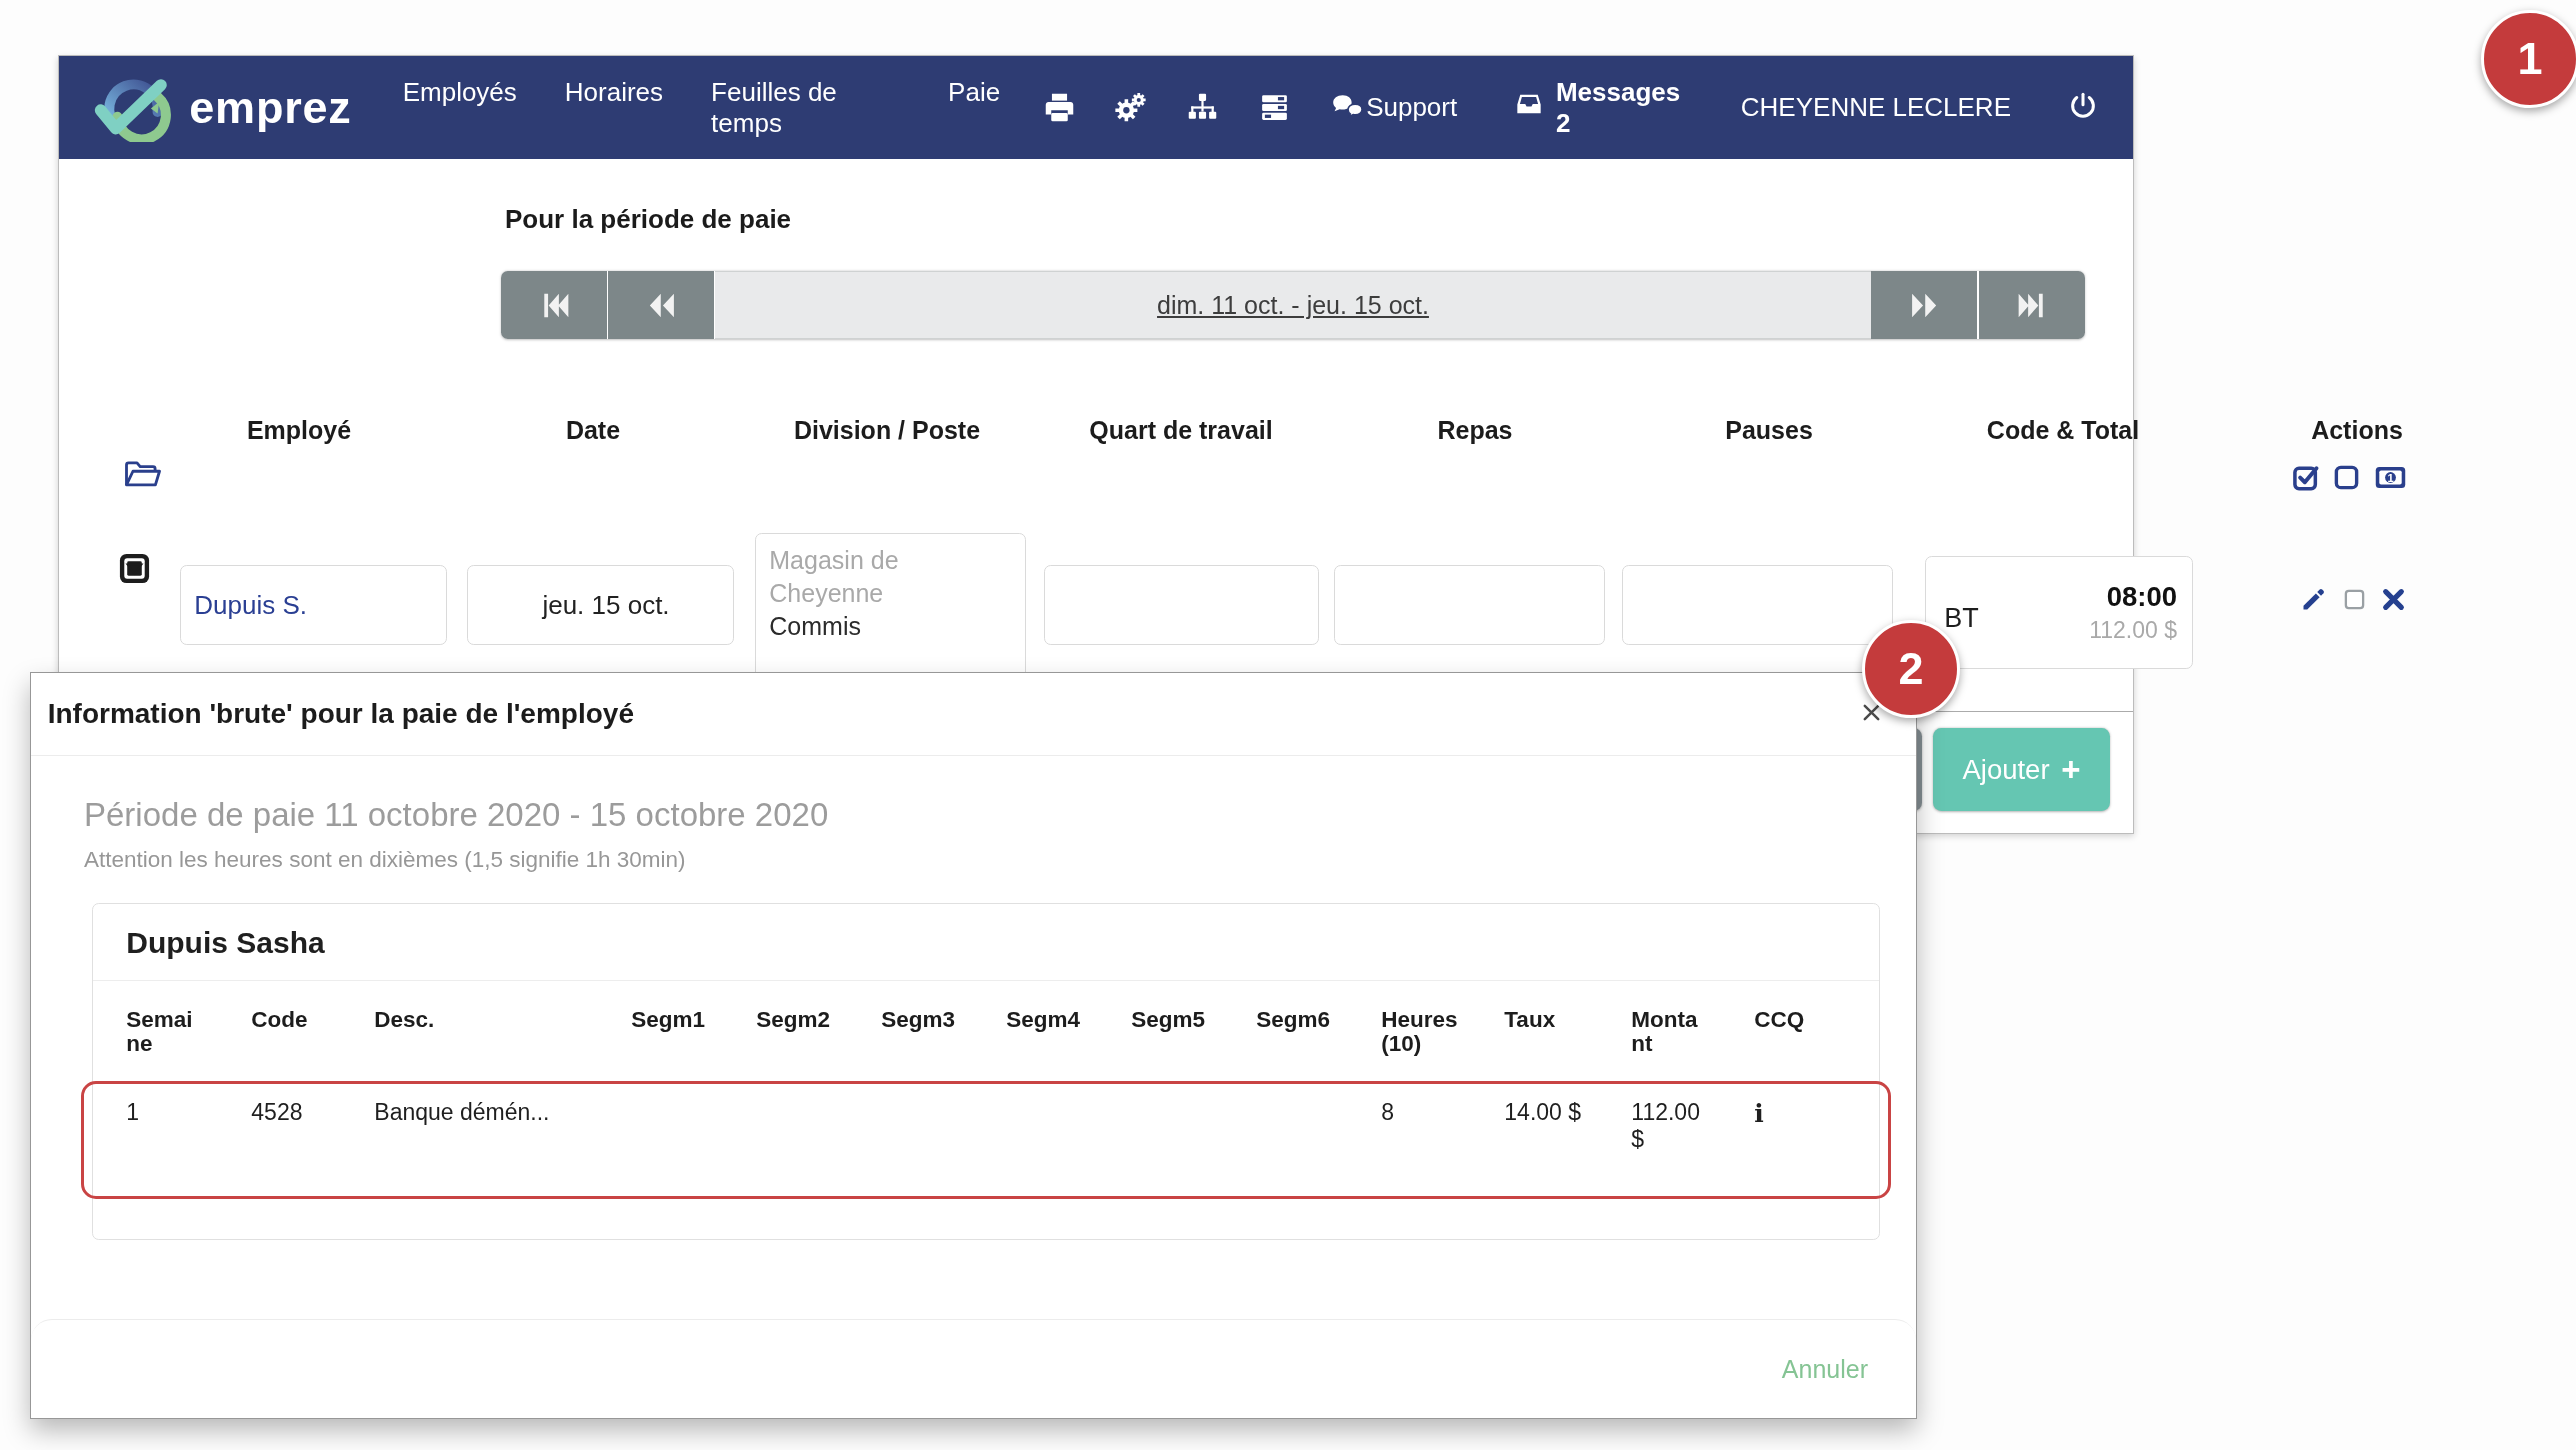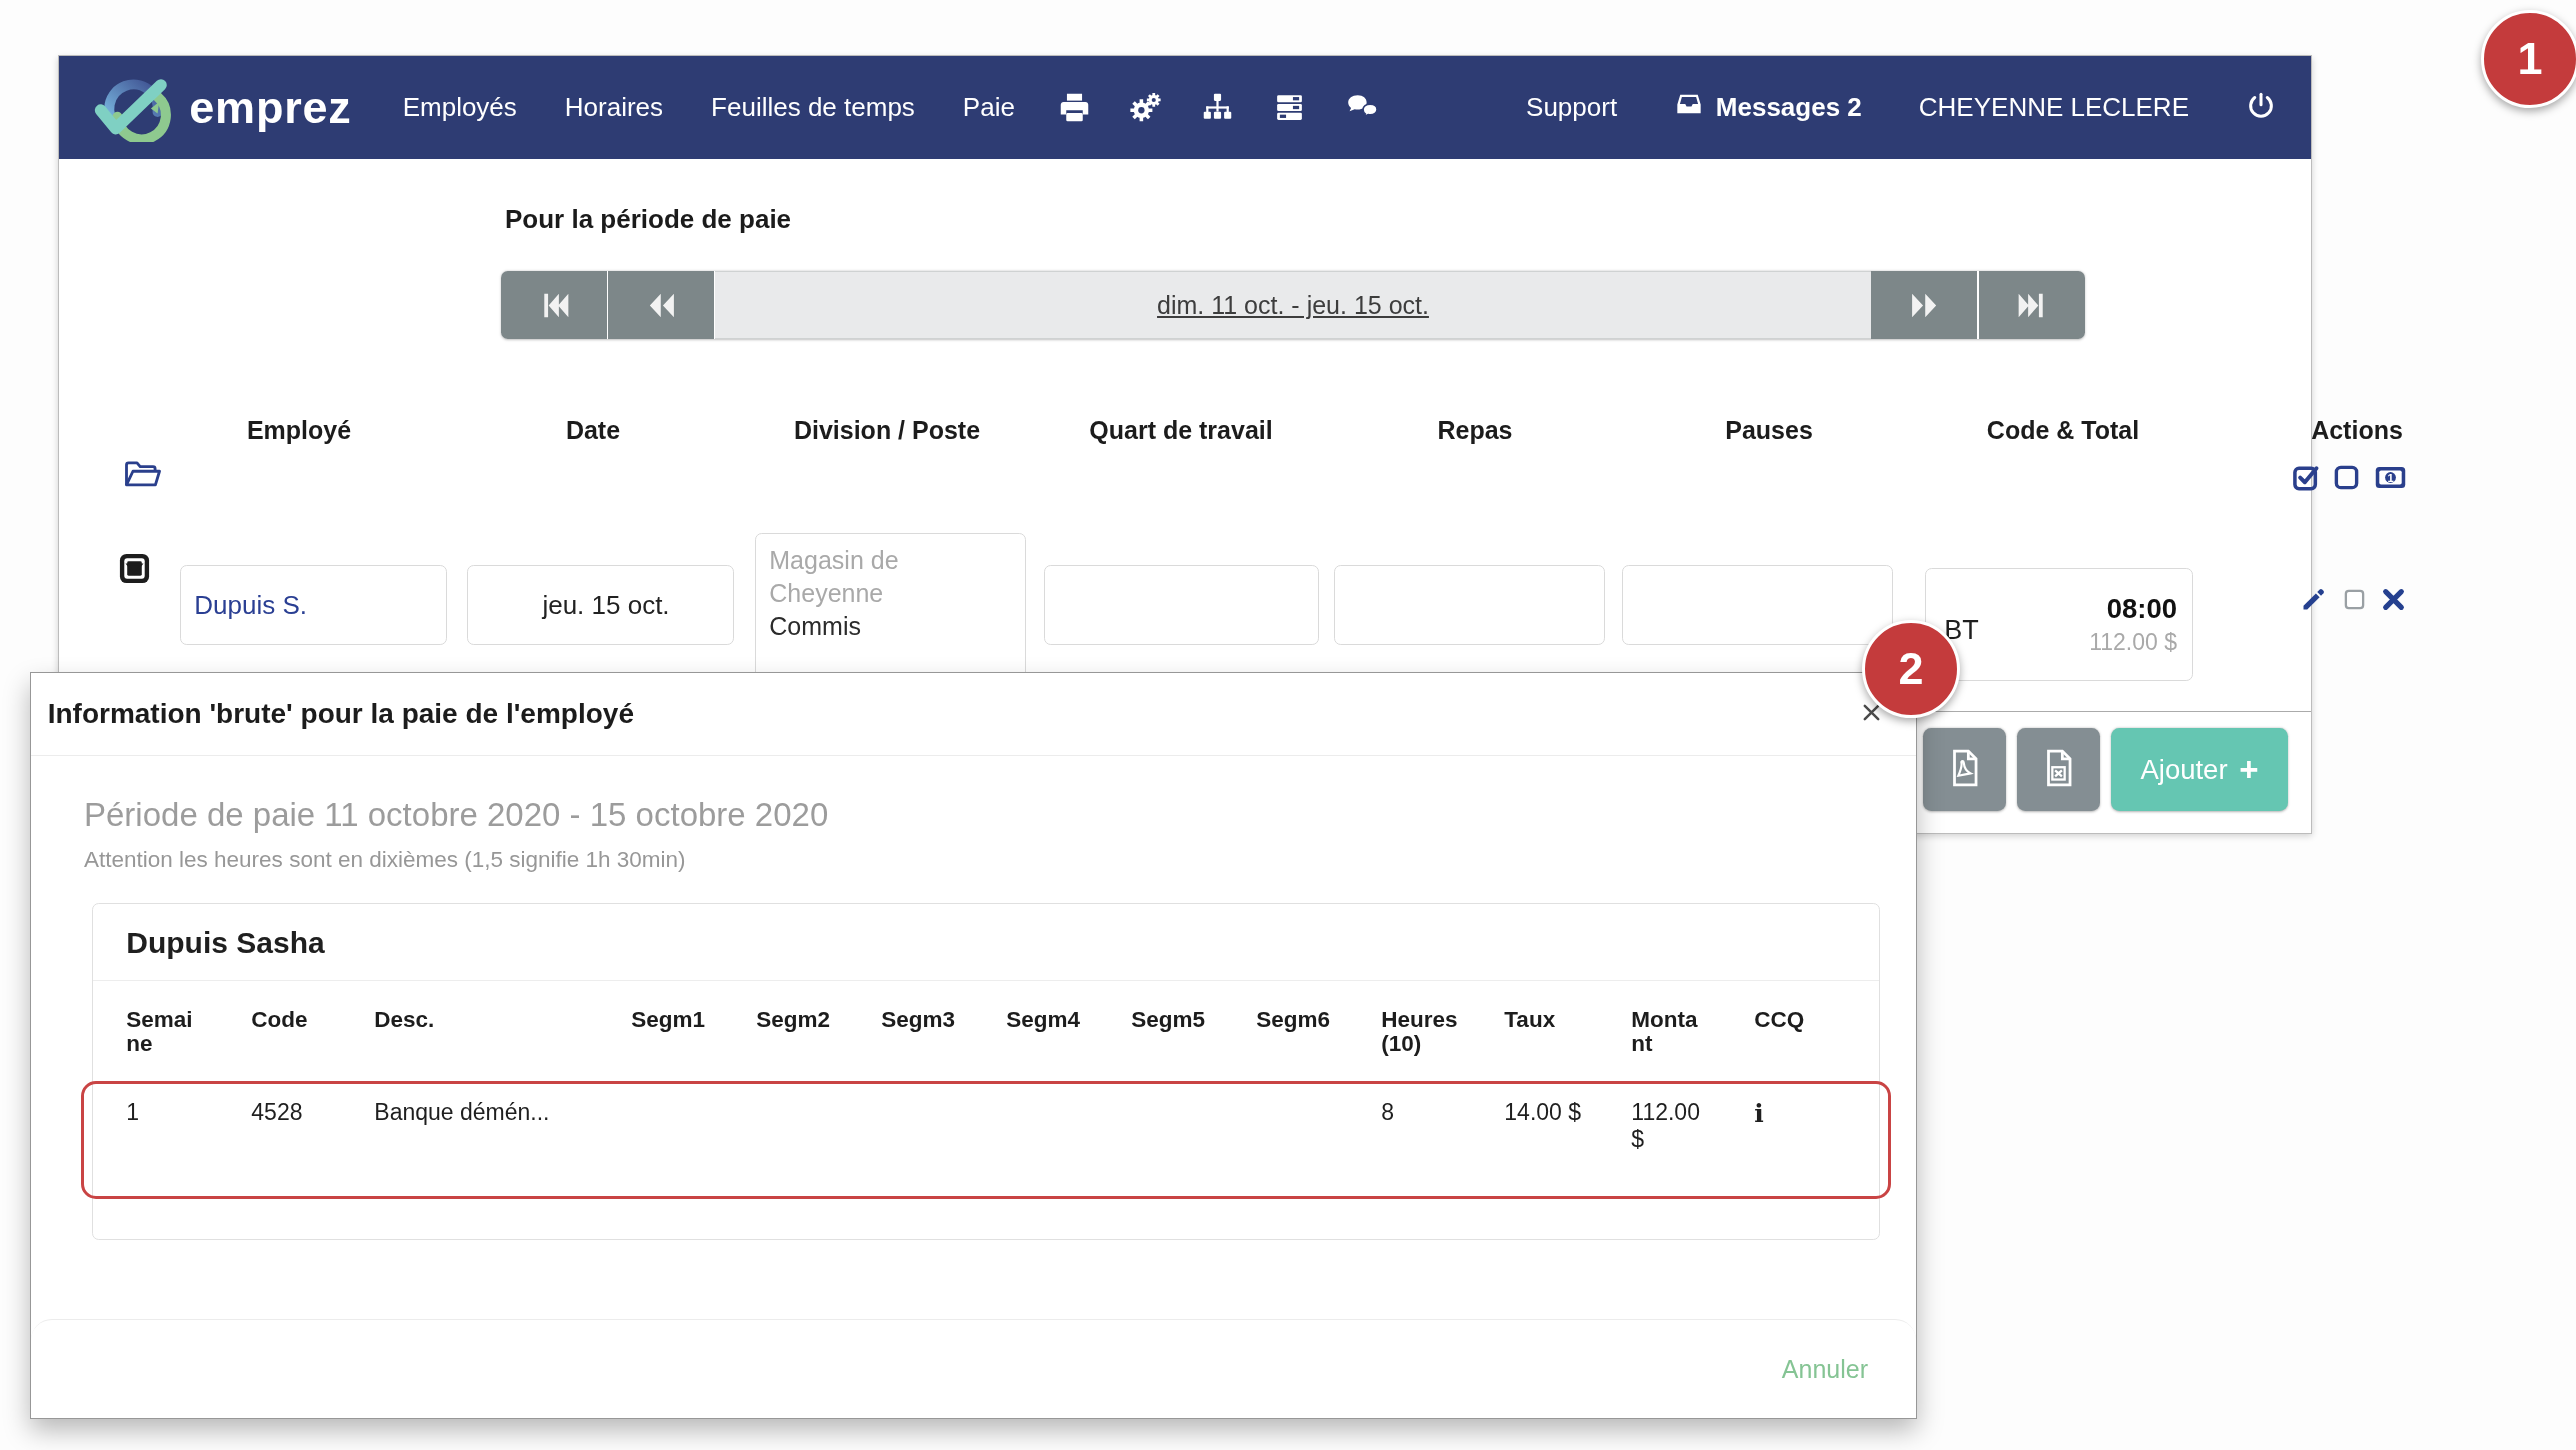--- a/index.html
+++ b/index.html
@@ -1,20 +1,20 @@
 <!DOCTYPE html>
 <html style="font-size:13.3px"><head>
 <meta charset="utf-8">
 <style>
   * { margin:0; padding:0; box-sizing:border-box; }
   html,body { width:2576px; height:1451px; background:#fdfdfd; overflow:hidden;
     font-family:"Liberation Sans", sans-serif; }
 
   
-  .main-card { position:absolute; left:58px; top:55px; width:2254px; height:779px;
+  .main-card { position:absolute; left:58px; top:55px; width:2076px; height:779px;
     background:#fff; border:1.7px solid #bcbcbc; box-shadow:0 2.5px 6.7px rgba(0,0,0,.18); }
 
   
   .navbar { position:absolute; left:0; top:0; right:0; height:103px; background:#2e3c73;
     display:flex; align-items:center; padding:0 35px; color:#fff; }
   .brand { display:flex; align-items:center; gap:8.3px; }
   .brand-text { font-size:45px; font-weight:700; letter-spacing:0.8px; }
   .nav-menu { display:flex; gap:48px; margin-left:51px; }
   .nav-item { font-size:26px; font-weight:500; cursor:pointer; }
   .nav-icons { display:flex; gap:37px; margin-left:43px; align-items:center; }
@@ -46,21 +46,21 @@
   .cell-emp   { left:121px;  top:509px; width:267px; height:80px; display:flex; align-items:center; padding-left:13.3px; }
   .cell-emp span { color:#2a3f93; cursor:pointer; }
   .cell-date  { left:408px;  top:509px; width:267px; height:80px; display:flex; align-items:center; justify-content:center;padding-left:11px; }
   .cell-div   { left:696px;  top:477px; width:271px; height:148px; padding:10px 13.3px; line-height:33px; font-size:25px; }
   .cell-div .division { color:#a9a9a9; }
   .cell-div .poste { color:#2b2b2b; }
   .cell-quart { left:985px; top:509px; width:275px; height:80px; }
   .cell-repas { left:1275px; top:509px; width:271px; height:80px; }
   .cell-pause { left:1563px; top:509px; width:271px; height:80px; }
   .cell-code  { left:1866px; top:500px; width:268px; height:113px; display:flex; align-items:center;
-    padding:0 15px 0 18.3px;margin-top:12px; }
+    padding:0 15px 0 18.3px; }
   .code-label { font-size:27px; color:#1e1e1e; margin-top:11.7px; }
   .code-right { margin-left:auto; text-align:right; }
   .code-hours { font-size:27.5px; font-weight:700; color:#111; }
   .code-amount { font-size:23px; color:#a9a9a9; margin-top:3.3px; }
   .row-actions { position:absolute; left:2241px; top:529px; display:flex; gap:15px; align-items:center; }
   .row-actions > * { cursor:pointer; }
 
   .card-divider { position:absolute; left:0; right:0; top:655px; border-top:1.7px solid #ababab; }
 
   

